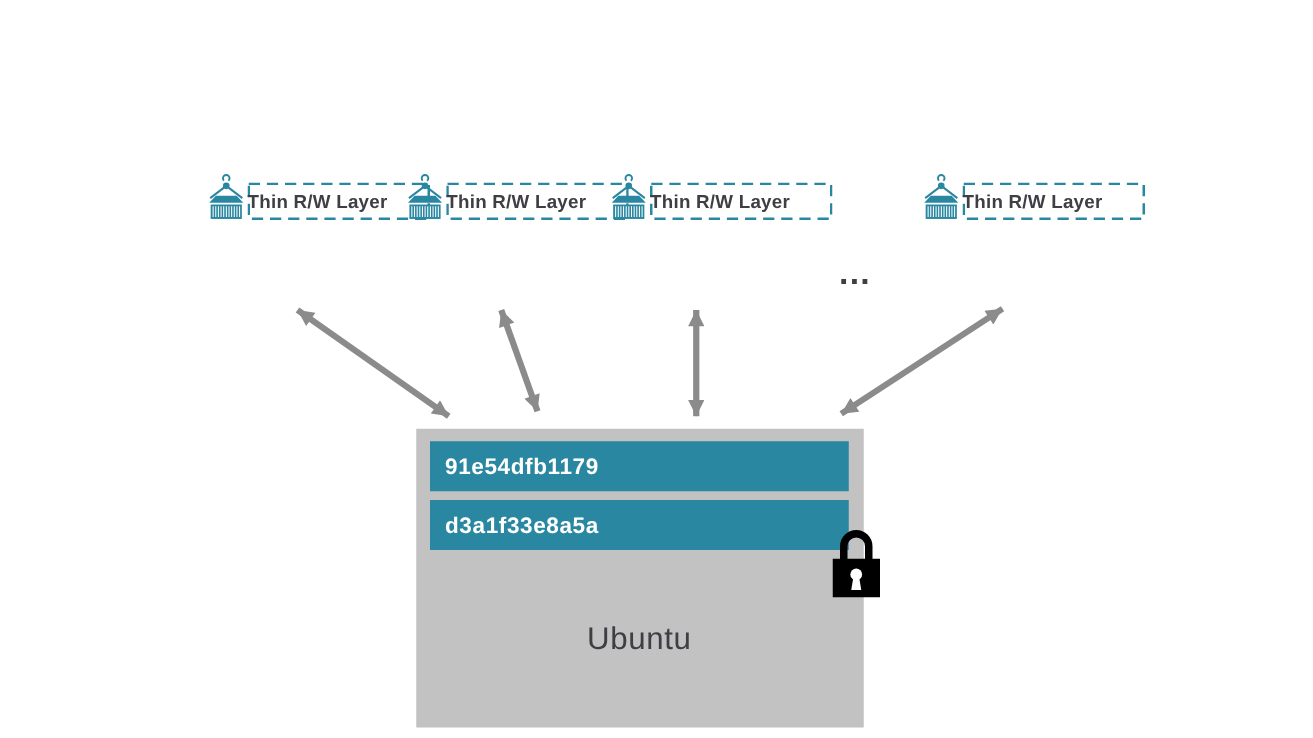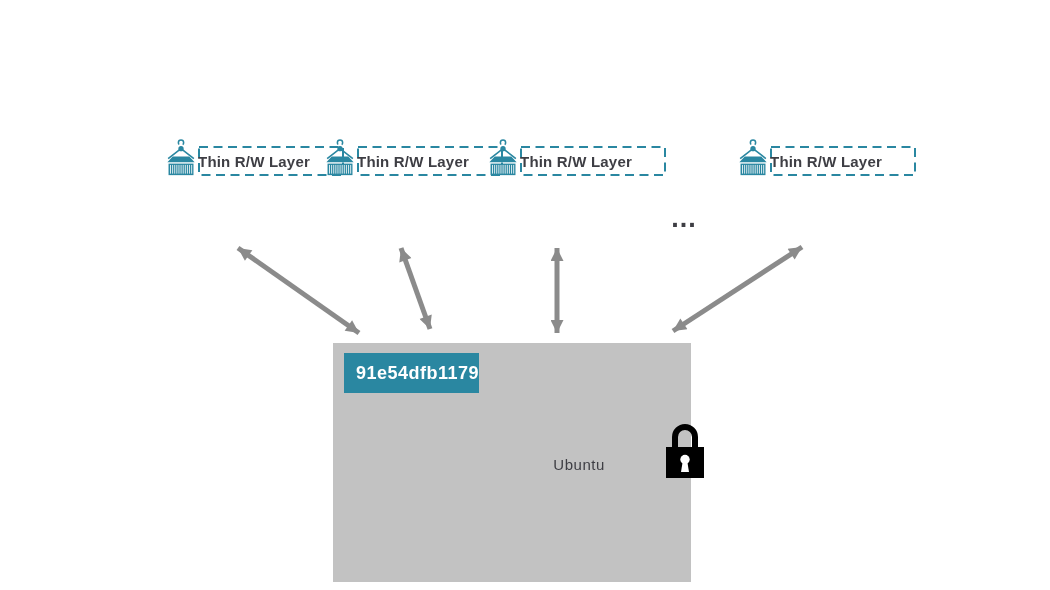--- a/index.html
+++ b/index.html
@@ -31,31 +31,31 @@
   .ellipsis{
     position:absolute;left:664px;top:203px;width:40px;height:30px;
     text-align:center;line-height:30px;font-size:27px;font-weight:700;
     letter-spacing:1px;color:var(--dark);
   }
 
   
   .stack{
     position:absolute;left:333px;top:343px;width:358px;height:239px;
     background:var(--stack);box-sizing:border-box;
-    padding:10px 12px 0 11px;display:flex;flex-direction:row;
+    padding:10px 12px 0 11px;display:flex;flex-direction:column;
   }
   .layer{
     height:40px;min-height:40px;background:var(--teal);margin-bottom:7px;
     display:flex;align-items:center;
     color:#ffffff;font-size:18px;font-weight:700;letter-spacing:0.5px;
     padding-left:12px;box-sizing:border-box;
   }
   .os{
     flex:1;display:flex;align-items:center;justify-content:center;
-    color:var(--dark);font-size:15px;font-weight:500;letter-spacing:0.5px;
+    color:var(--dark);font-size:25px;font-weight:500;letter-spacing:0.5px;
     padding-bottom:6px;
   }
 
   .lock{position:absolute;left:666px;top:421px;width:38px;height:57px;}
 </style>
 </head>
 <body>
 
 <div class="canvas">
 
@@ -141,20 +141,23 @@
         <rect x="1" y="1" width="144" height="28" fill="none" stroke="var(--teal)" stroke-width="2" stroke-dasharray="9 5.5"></rect>
       </svg>
       <span>Thin R/W Layer</span>
     </div>
   </div>
 
   <div class="stack">
     <div class="layer">
       <span>91e54dfb1179</span>
     </div>
+    <div class="layer">
+      <span>d3a1f33e8a5a</span>
+    </div>
     <div class="os">Ubuntu</div>
   </div>
 
   <svg class="lock" viewBox="0 0 38 57">
     <path d="M9,28 V16 a10,10 0 0 1 20,0 V28" fill="none" stroke="#000000" stroke-width="6"></path>
     <rect x="0" y="26" width="38" height="31" fill="#000000"></rect>
     <circle cx="19" cy="38.5" r="4.7" fill="#ffffff"></circle>
     <polygon points="16.8,40 21.2,40 23,51 15,51" fill="#ffffff"></polygon>
   </svg>
 

